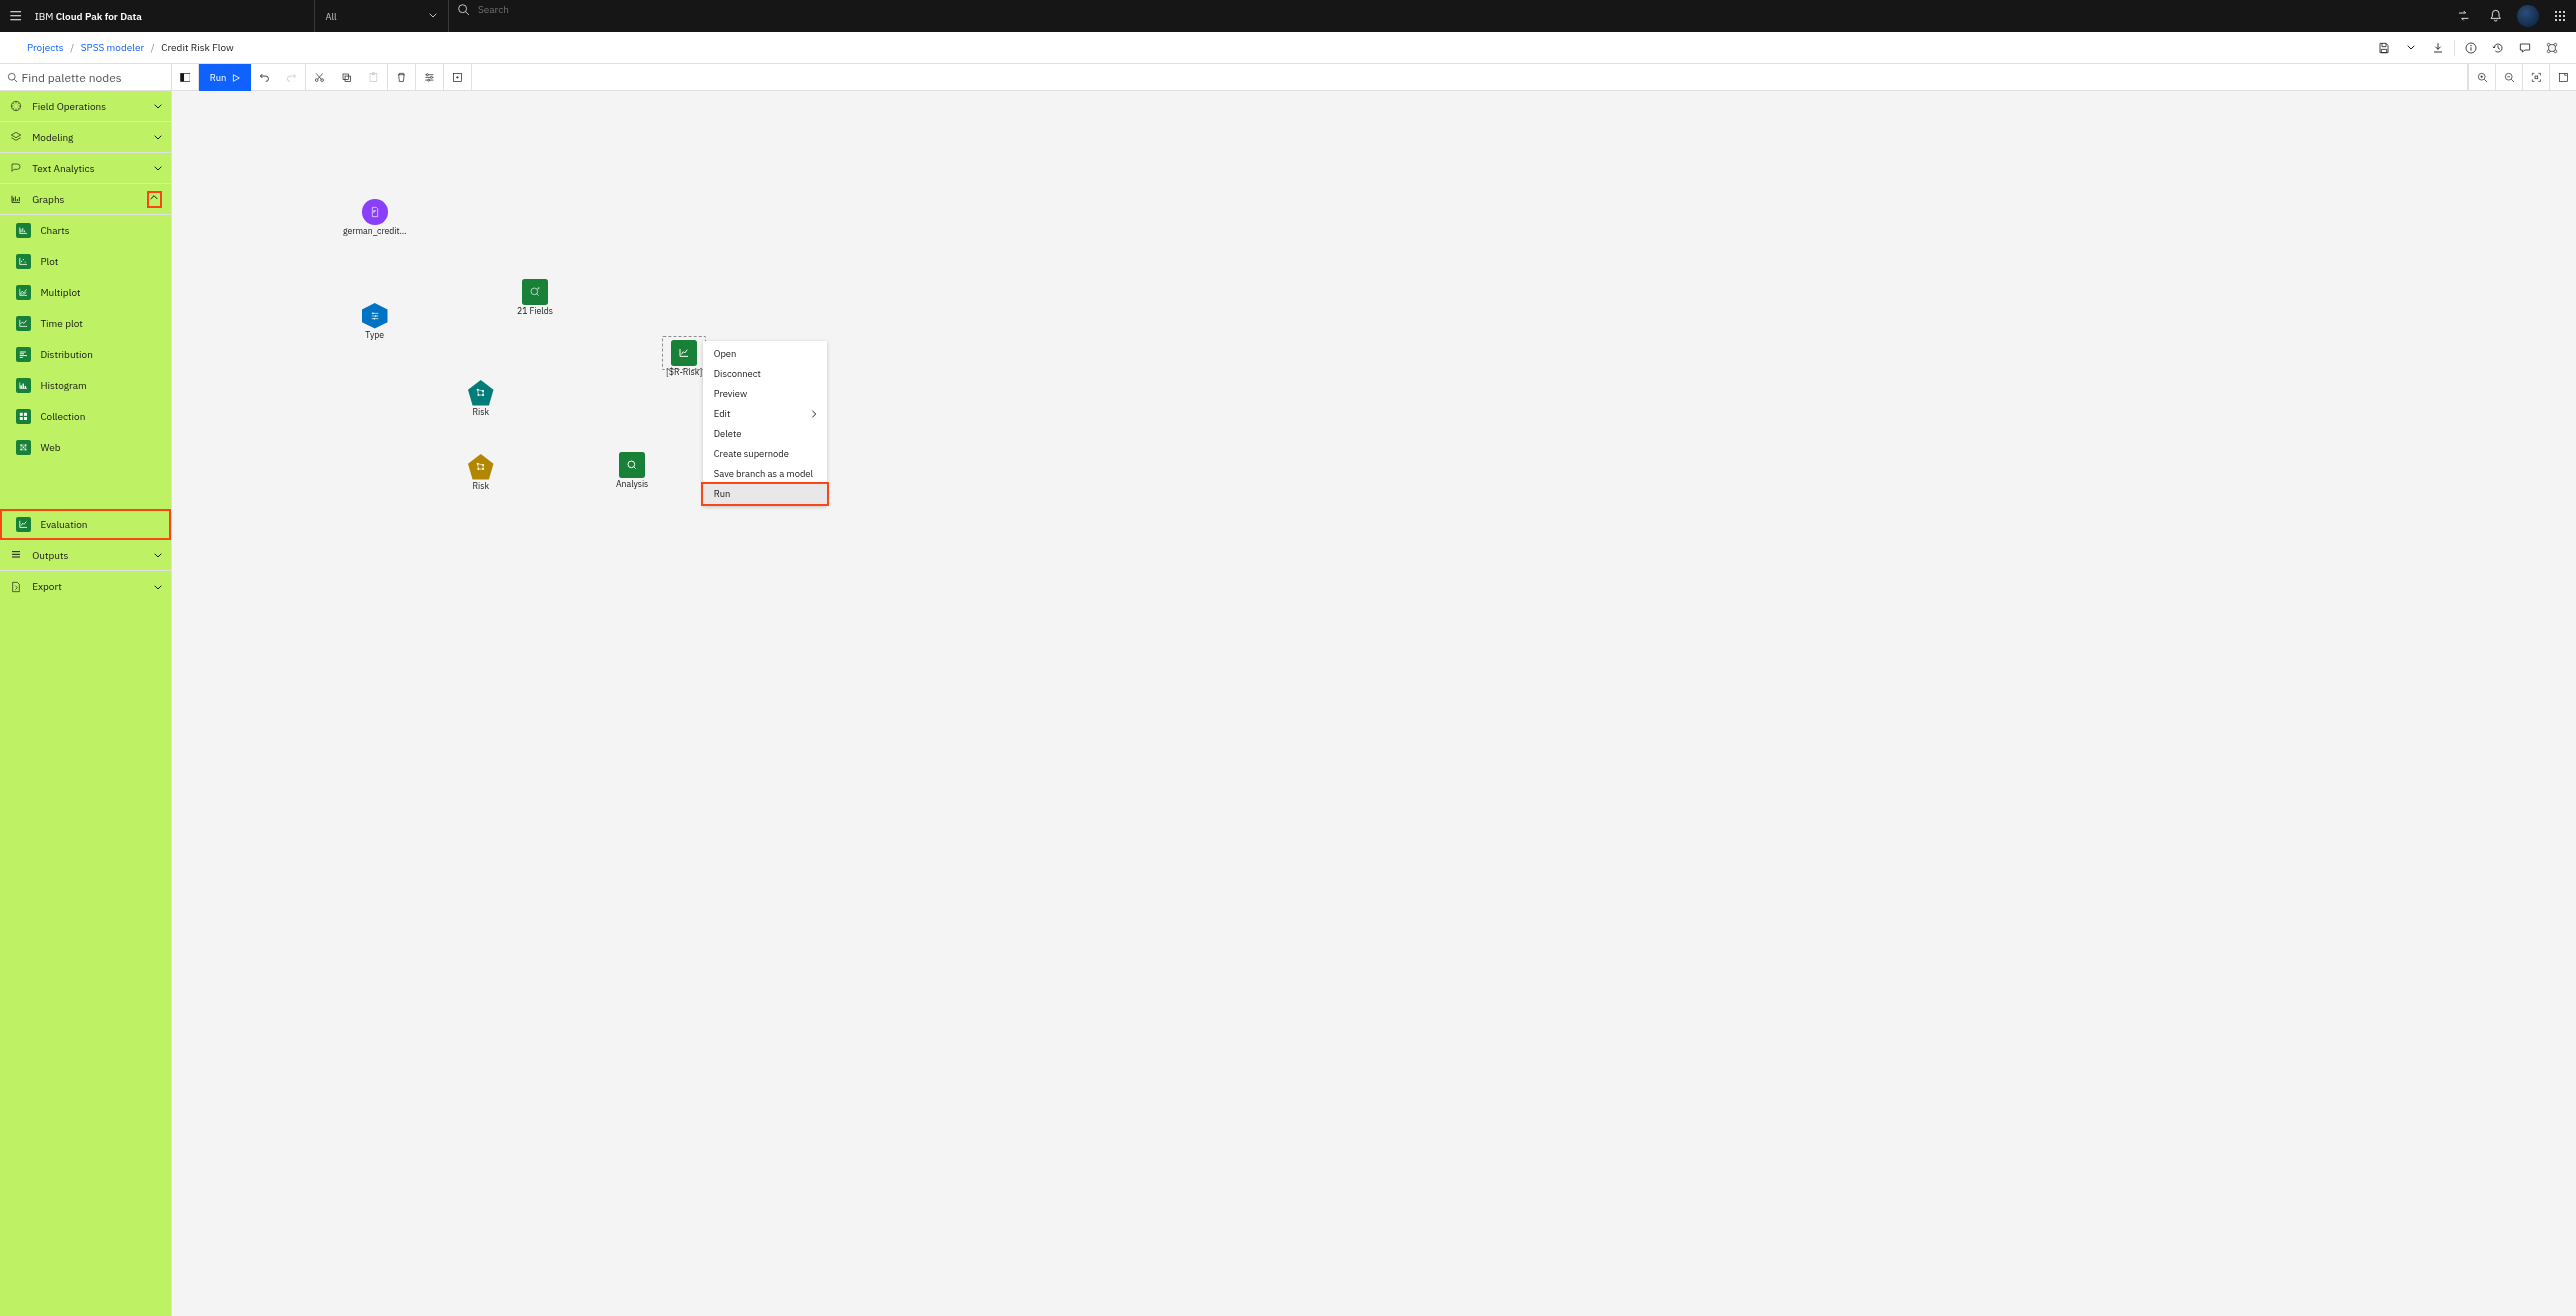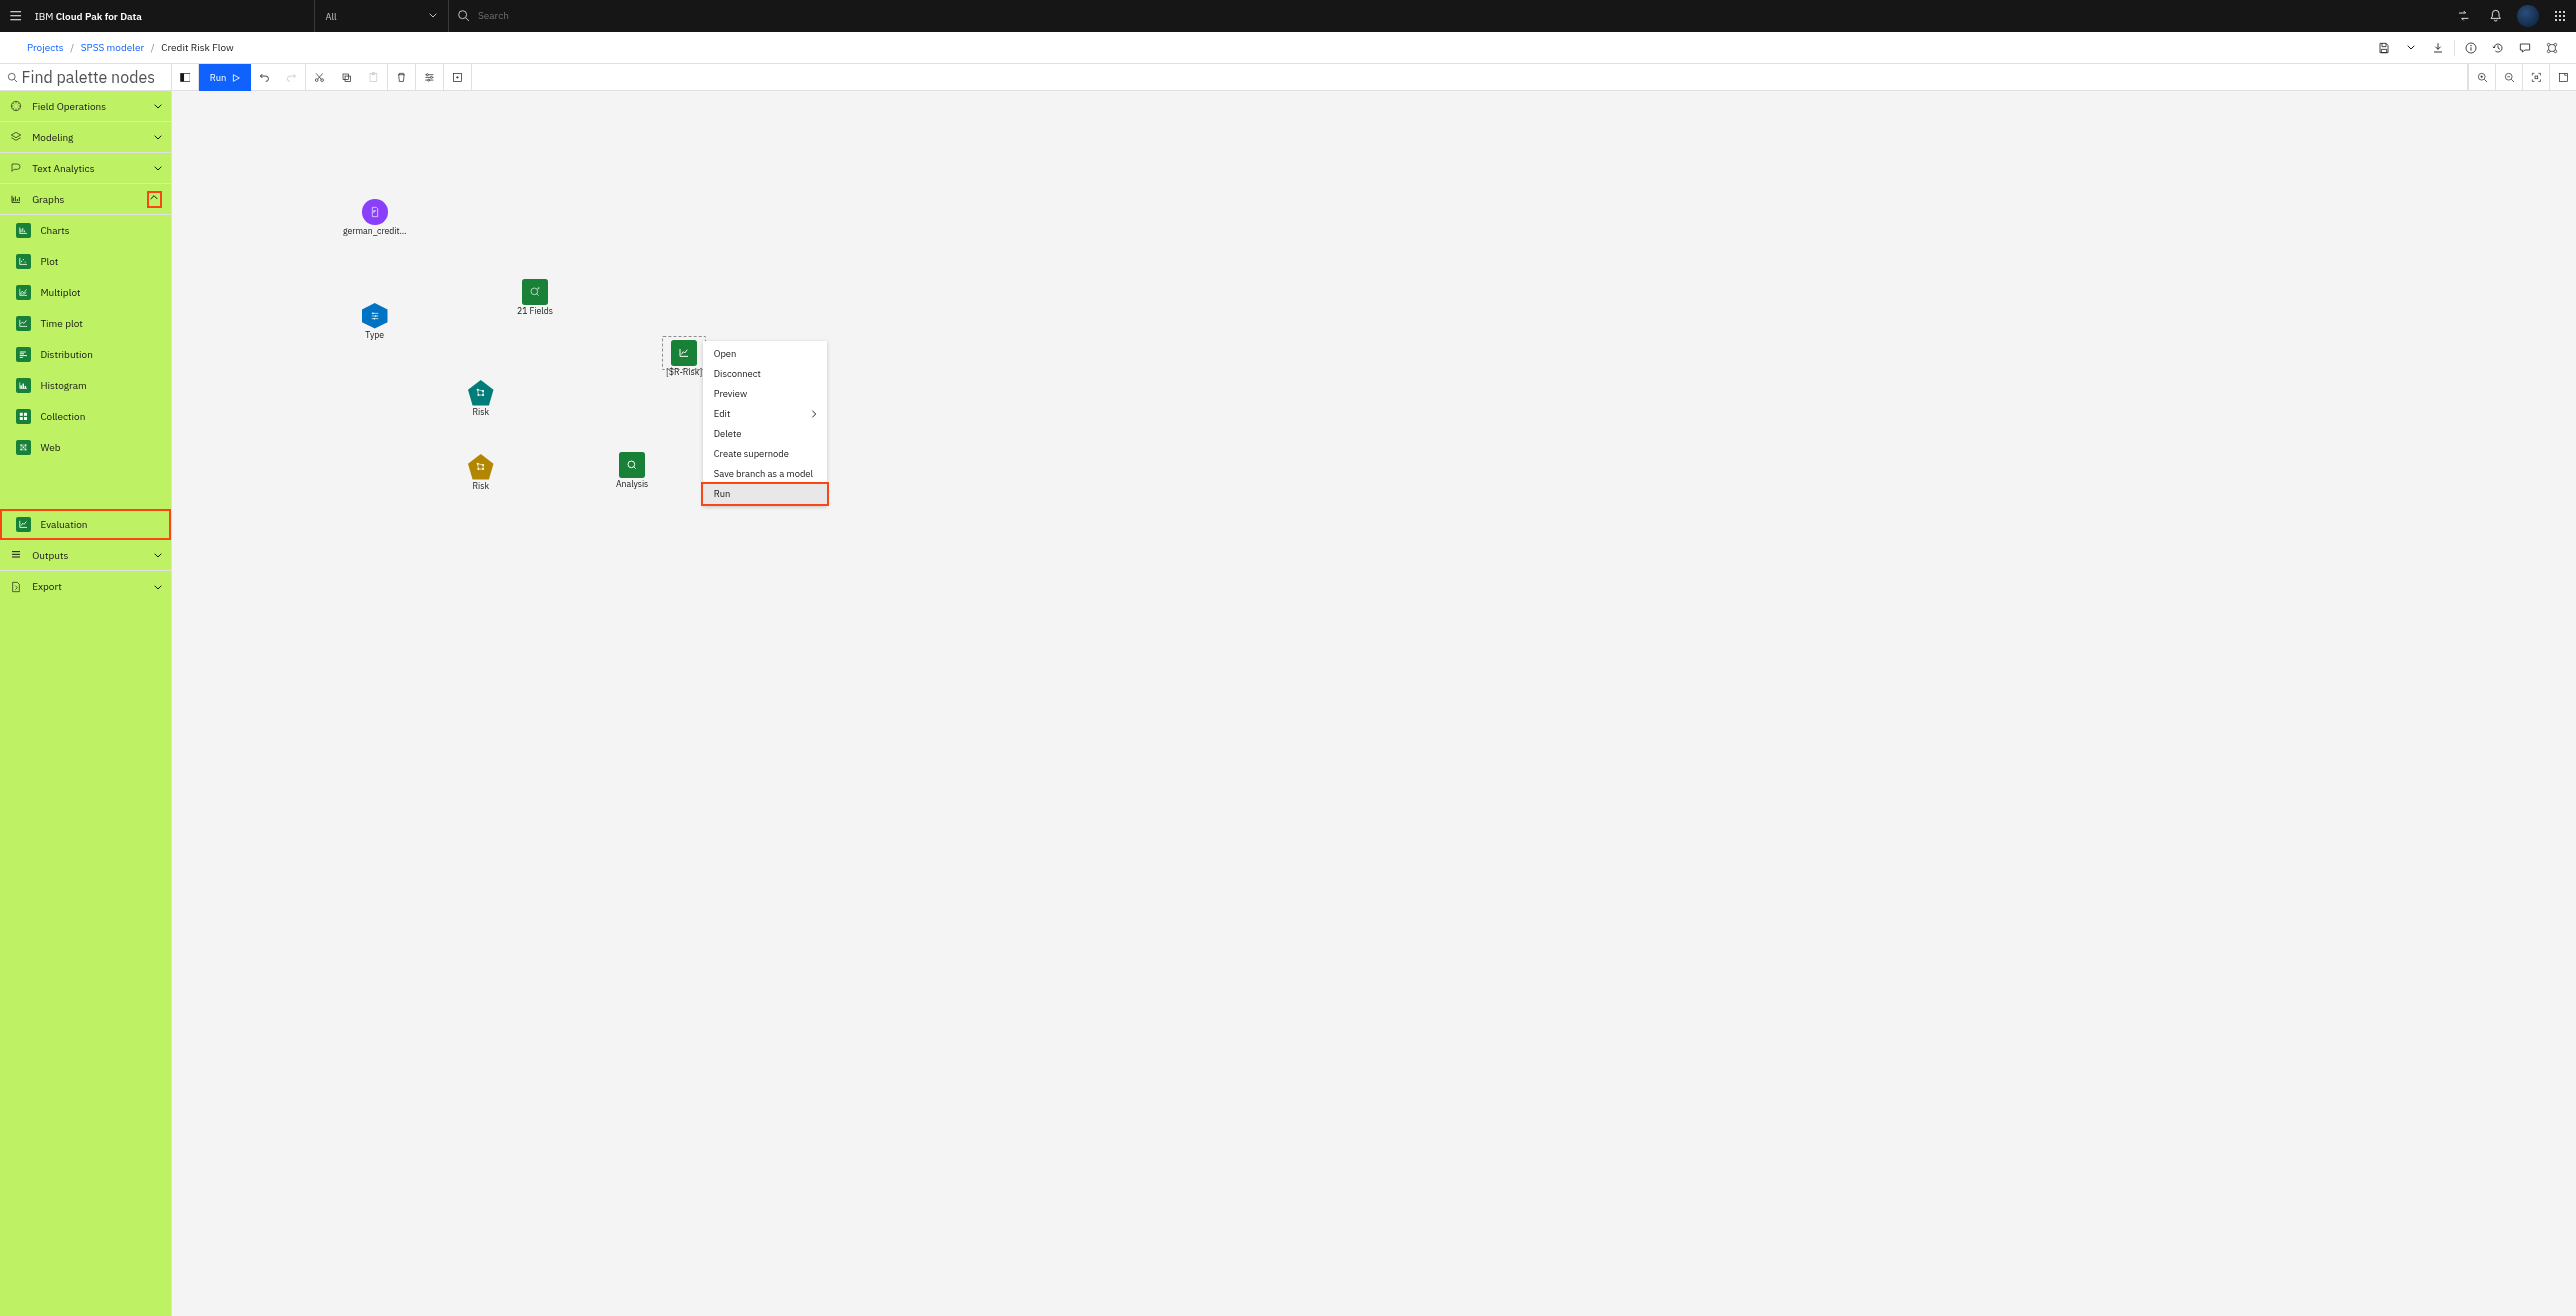--- a/index.html
+++ b/index.html
@@ -5,41 +5,41 @@
 * { margin: 0; padding: 0; box-sizing: border-box; font-family: "IBM Plex Sans", -apple-system, BlinkMacSystemFont, "Segoe UI", Helvetica, Arial, sans-serif; }
 html, body { width: 100%; height: 100%; overflow: hidden; }
 body { background: #fff; color: #161616; font-size: 9.4px; }
 
 
 .topbar { height: 32px; background: #161616; color: #fff; display: flex; align-items: center; }
 .topbar .menu-btn { width: 32px; height: 32px; display: flex; align-items: center; justify-content: center; cursor: pointer; }
 .topbar .brand { padding: 0 10.8px 0 2.7px; font-size: 10px; white-space: nowrap; }
 .topbar .brand b { font-weight: 600; }
 .topbar .all-select { width: 134px; height: 32px; border-left: 0.7px solid #393939; display: flex; align-items: center; padding: 0 10.8px; color: #c6c6c6; justify-content: space-between; cursor: pointer; }
-.topbar .search-box { flex: 1; height: 32px; border-left: 0.7px solid #393939; display: flex; align-items: flex-start; padding: 9px 8px; color: #c6c6c6; }
+.topbar .search-box { flex: 1; height: 32px; border-left: 0.7px solid #393939; display: flex; align-items: flex-end; padding: 16px 8px; color: #c6c6c6; }
 .topbar .search-box svg { margin-right: 8px; }
 .topbar .search-box input { background: transparent; border: none; outline: none; color: #fff; font-size: 10px; width: 100%; }
 .topbar .search-box input::placeholder { color: #6f6f6f; }
 .topbar .icon-btn { width: 32px; height: 32px; display: flex; align-items: center; justify-content: center; cursor: pointer; color: #fff; }
 .topbar .avatar { width: 21.5px; height: 21.5px; border-radius: 50%; background: radial-gradient(circle at 40% 35%, #2a4d7a, #0b1e38); margin: 0 5.4px; }
 
 
 .crumbbar { height: 32px; border-bottom: 0.7px solid #e0e0e0; display: flex; align-items: center; padding: 0 10.8px 0 27px; }
 .crumbbar .crumbs { display: flex; align-items: flex-end; gap: 6.7px; font-size: 10px; }
 .crumbbar .crumbs a { color: #0f62fe; text-decoration: none; cursor: pointer; }
 .crumbbar .crumbs .sep { color: #8d8d8d; }
 .crumbbar .right { margin-left: auto; display: flex; align-items: center; }
 .crumbbar .icon-slot { width: 27px; height: 32px; display: flex; align-items: center; justify-content: center; cursor: pointer; color: #161616; }
 .crumbbar .divider { width: 0.7px; height: 16px; background: #e0e0e0; margin: 0 2.7px; }
 
 
 .toolbar { height: 27px; border-bottom: 0.7px solid #e0e0e0; display: flex; align-items: stretch; }
 .toolbar .palette-search { width: 172px; border-right: 0.7px solid #e0e0e0; display: flex; align-items: center; padding: 0 6.7px; color: #525252; }
 .toolbar .palette-search svg { margin-right: 4px; flex-shrink: 0; }
-.toolbar .palette-search input { border: none; outline: none; font-size: 16px; width: 100%; color: #161616; }
+.toolbar .palette-search input { border: none; outline: none; font-size: 12px; width: 100%; color: #161616; }
 .toolbar .palette-search input::placeholder { color: #525252; }
 .toolbar .tbtn { min-width: 27px; height: 27px; display: flex; align-items: center; justify-content: center; border-right: 0.7px solid #e0e0e0; cursor: pointer; color: #161616; }
 .toolbar .tbtn.disabled { color: #c6c6c6; cursor: default; }
 .toolbar .run-btn { background: #0f62fe; color: #fff; padding: 0 10.8px; gap: 5.4px; font-size: 9.4px; border-right: none; }
 .toolbar .tgroup { display: flex; }
 .toolbar .tgroup .tbtn { border-right: none; }
 .toolbar .tgroup { border-right: 0.7px solid #e0e0e0; }
 .toolbar .flex-grow { flex: 1; border-right: 0.7px solid #e0e0e0; }
 .toolbar .right-tools { display: flex; }
 .toolbar .right-tools .tbtn { border-right: none; border-left: 0.7px solid #e0e0e0; }

